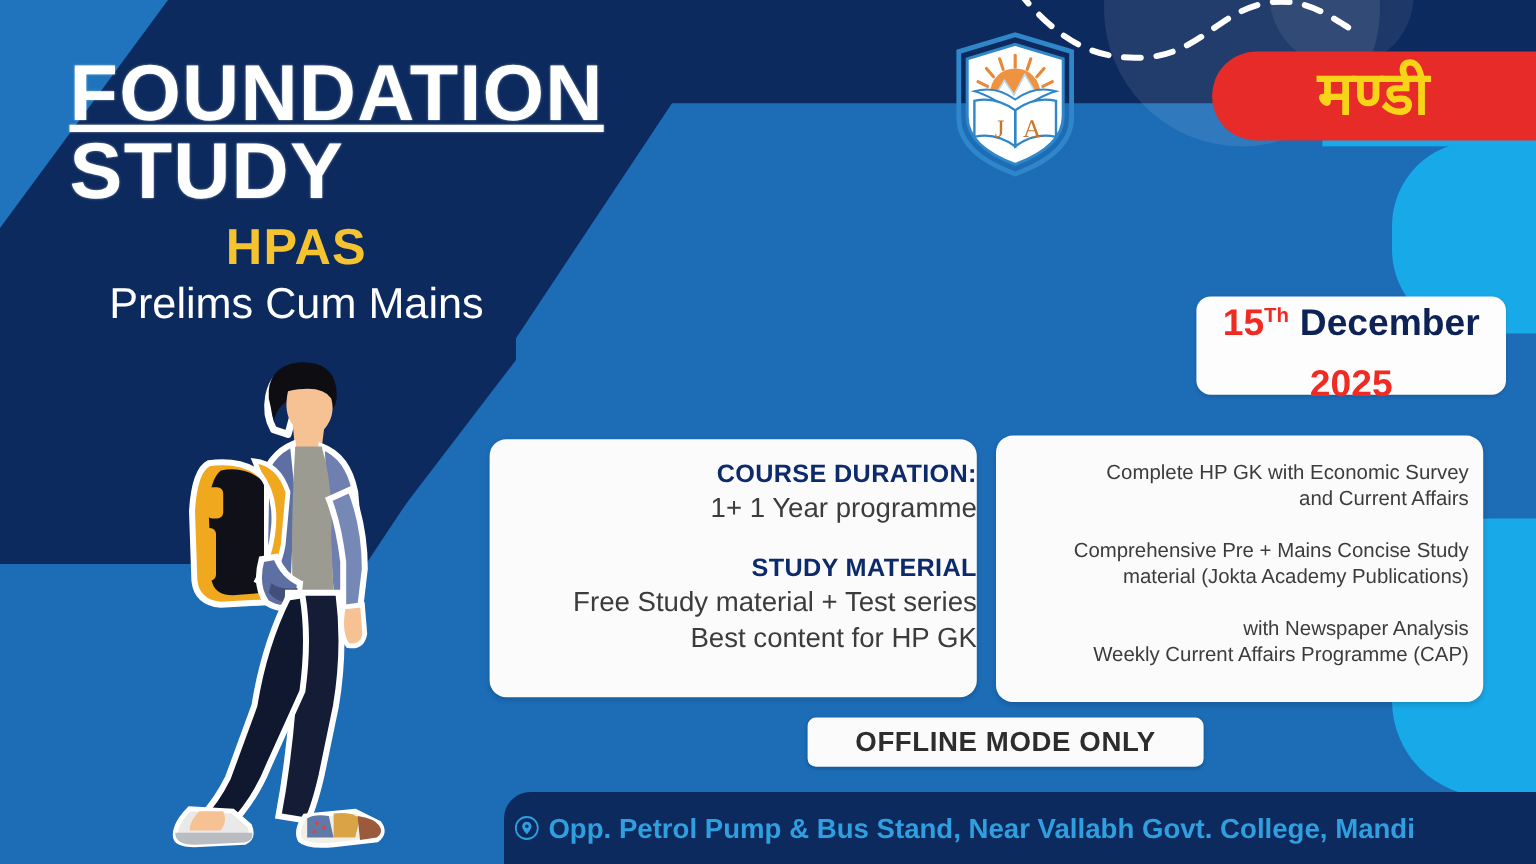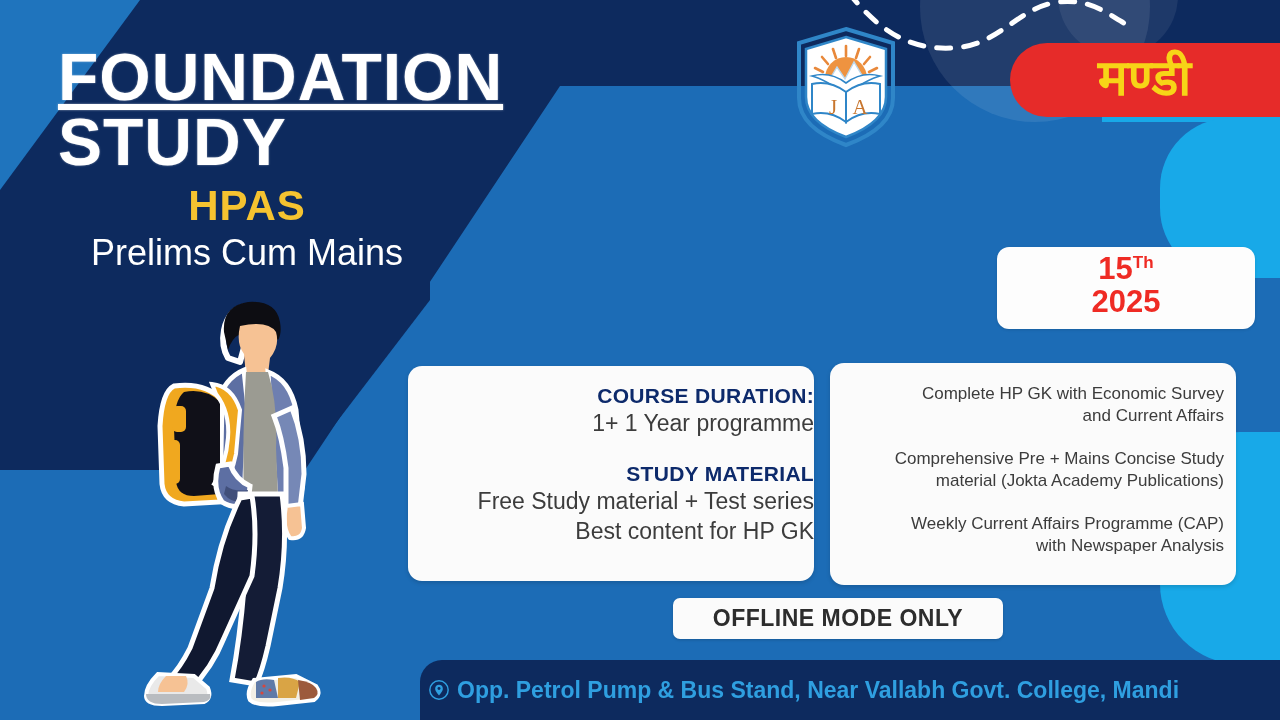--- a/index.html
+++ b/index.html
@@ -118,21 +118,21 @@
   .date-card{
     position:absolute; left:997px; top:247px; width:258px; height:82px;
     background:#fdfdfd; border-radius:12px;
     box-shadow:0 1px 3px rgba(0,0,0,.12);
     padding:6px 10px 0 10px;
   }
   .date-row1{ display:flex; align-items:flex-start; justify-content:center; line-height:1; }
   .date-day{ font-size:31px; font-weight:700; color:#ef2b24; }
   .date-sup{ font-size:17px; font-weight:700; color:#ef2b24; line-height:1; margin-top:1px; }
   .date-month{ font-size:31px; font-weight:700; color:#0d2257; margin-left:9px; }
-  .date-year{ font-size:31px; font-weight:700; color:#ef2b24; text-align:center; margin-top:2px; line-height:1.05; }
+  .date-year{ font-size:31px; font-weight:700; color:#ef2b24; text-align:center; margin-top:20px; line-height:1.05; }
 
   
   .card{
     position:absolute; background:#fbfbfb; border-radius:14px;
     box-shadow:0 2px 4px rgba(0,0,0,.15);
     text-align:right;
   }
   .card-left{ left:408px; top:366px; width:406px; height:215px; padding:17px 0 0 12px; }
   .card-right{ left:830px; top:363px; width:406px; height:222px; padding:20px 12px 0 12px; }
 
@@ -214,42 +214,43 @@
 
   <div class="mandi-badge">
     <span class="mandi-text">मण्डी</span>
   </div>
 
 
   <div class="date-card">
     <div class="date-row1">
       <span class="date-day">15</span>
       <span class="date-sup">Th</span>
+      <span class="date-month">December</span>
     </div>
     <div class="date-year">2025</div>
   </div>
 
   <div class="card card-left">
     <div class="c-head">COURSE DURATION:</div>
     <div class="c-body">1+ 1 Year programme</div>
     <div class="c-gap"></div>
     <div class="c-head">STUDY MATERIAL</div>
     <div class="c-body">Free Study material + Test series</div>
     <div class="c-body">Best content for HP GK</div>
   </div>
 
   <div class="card card-right">
     <div class="r-para">Complete HP GK with Economic Survey</div>
     <div class="r-para">and Current Affairs</div>
     <div class="r-gap"></div>
     <div class="r-para">Comprehensive Pre  + Mains Concise Study</div>
     <div class="r-para">material (Jokta Academy Publications)</div>
     <div class="r-gap"></div>
+    <div class="r-para">with Newspaper Analysis</div>
     <div class="r-para">Weekly Current Affairs Programme (CAP)</div>
-    <div class="r-para">with Newspaper Analysis</div>
   </div>
 
   <div class="offline">
     <span class="offline-text">OFFLINE MODE ONLY</span>
   </div>
 
   <div class="addr">
     <svg class="addr-pin" viewBox="0 0 24 24">
       <circle cx="12" cy="12" r="10" fill="none" stroke="#2f9fe0" stroke-width="1.6"></circle>
       <path d="M12 6.4 C9.6 6.4 7.8 8.2 7.8 10.5 C7.8 13.3 12 17.8 12 17.8 C12 17.8 16.2 13.3 16.2 10.5 C16.2 8.2 14.4 6.4 12 6.4 Z" fill="#2f9fe0"></path>

